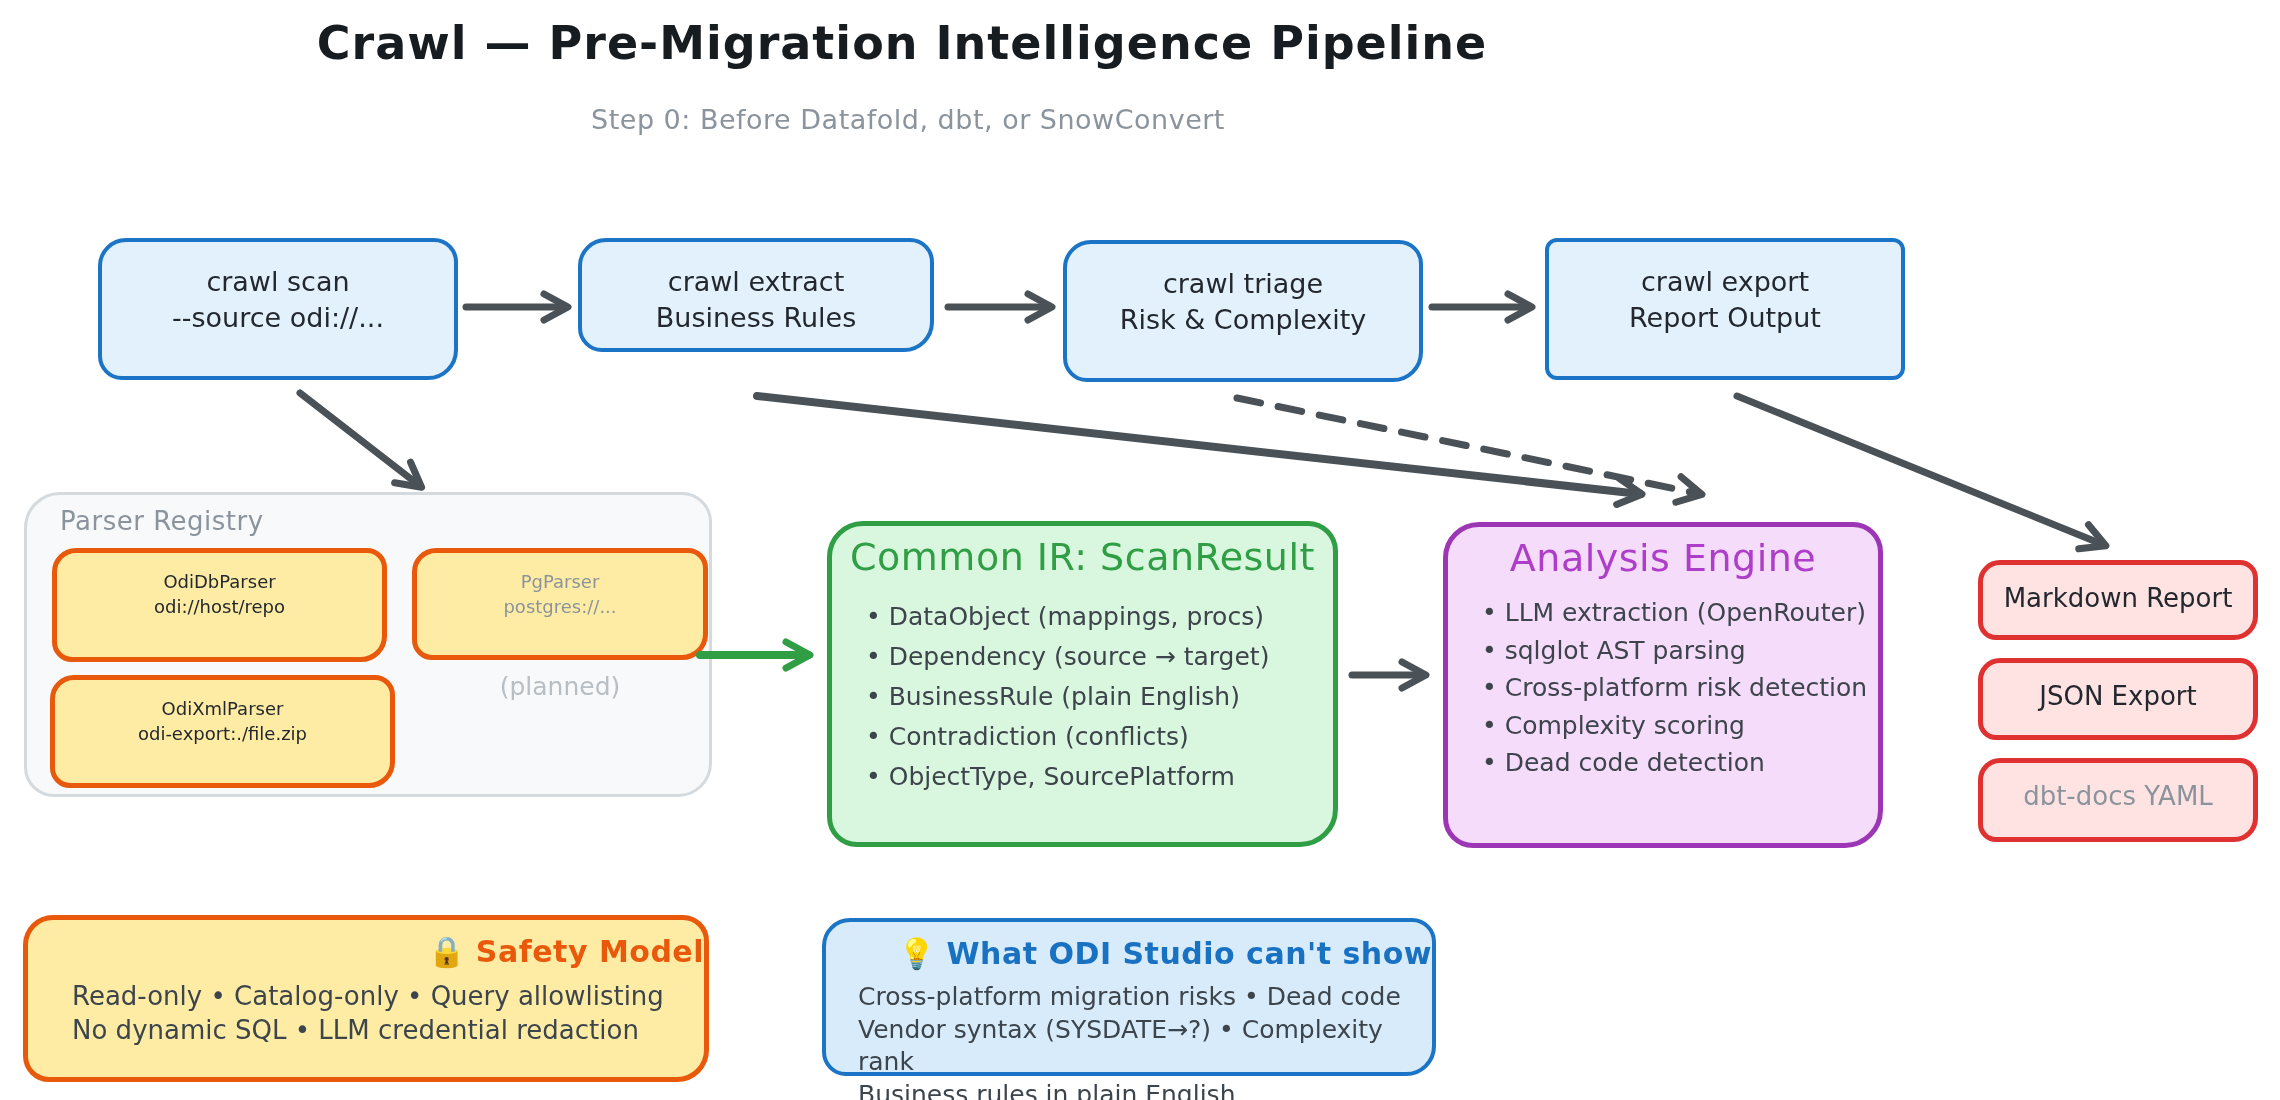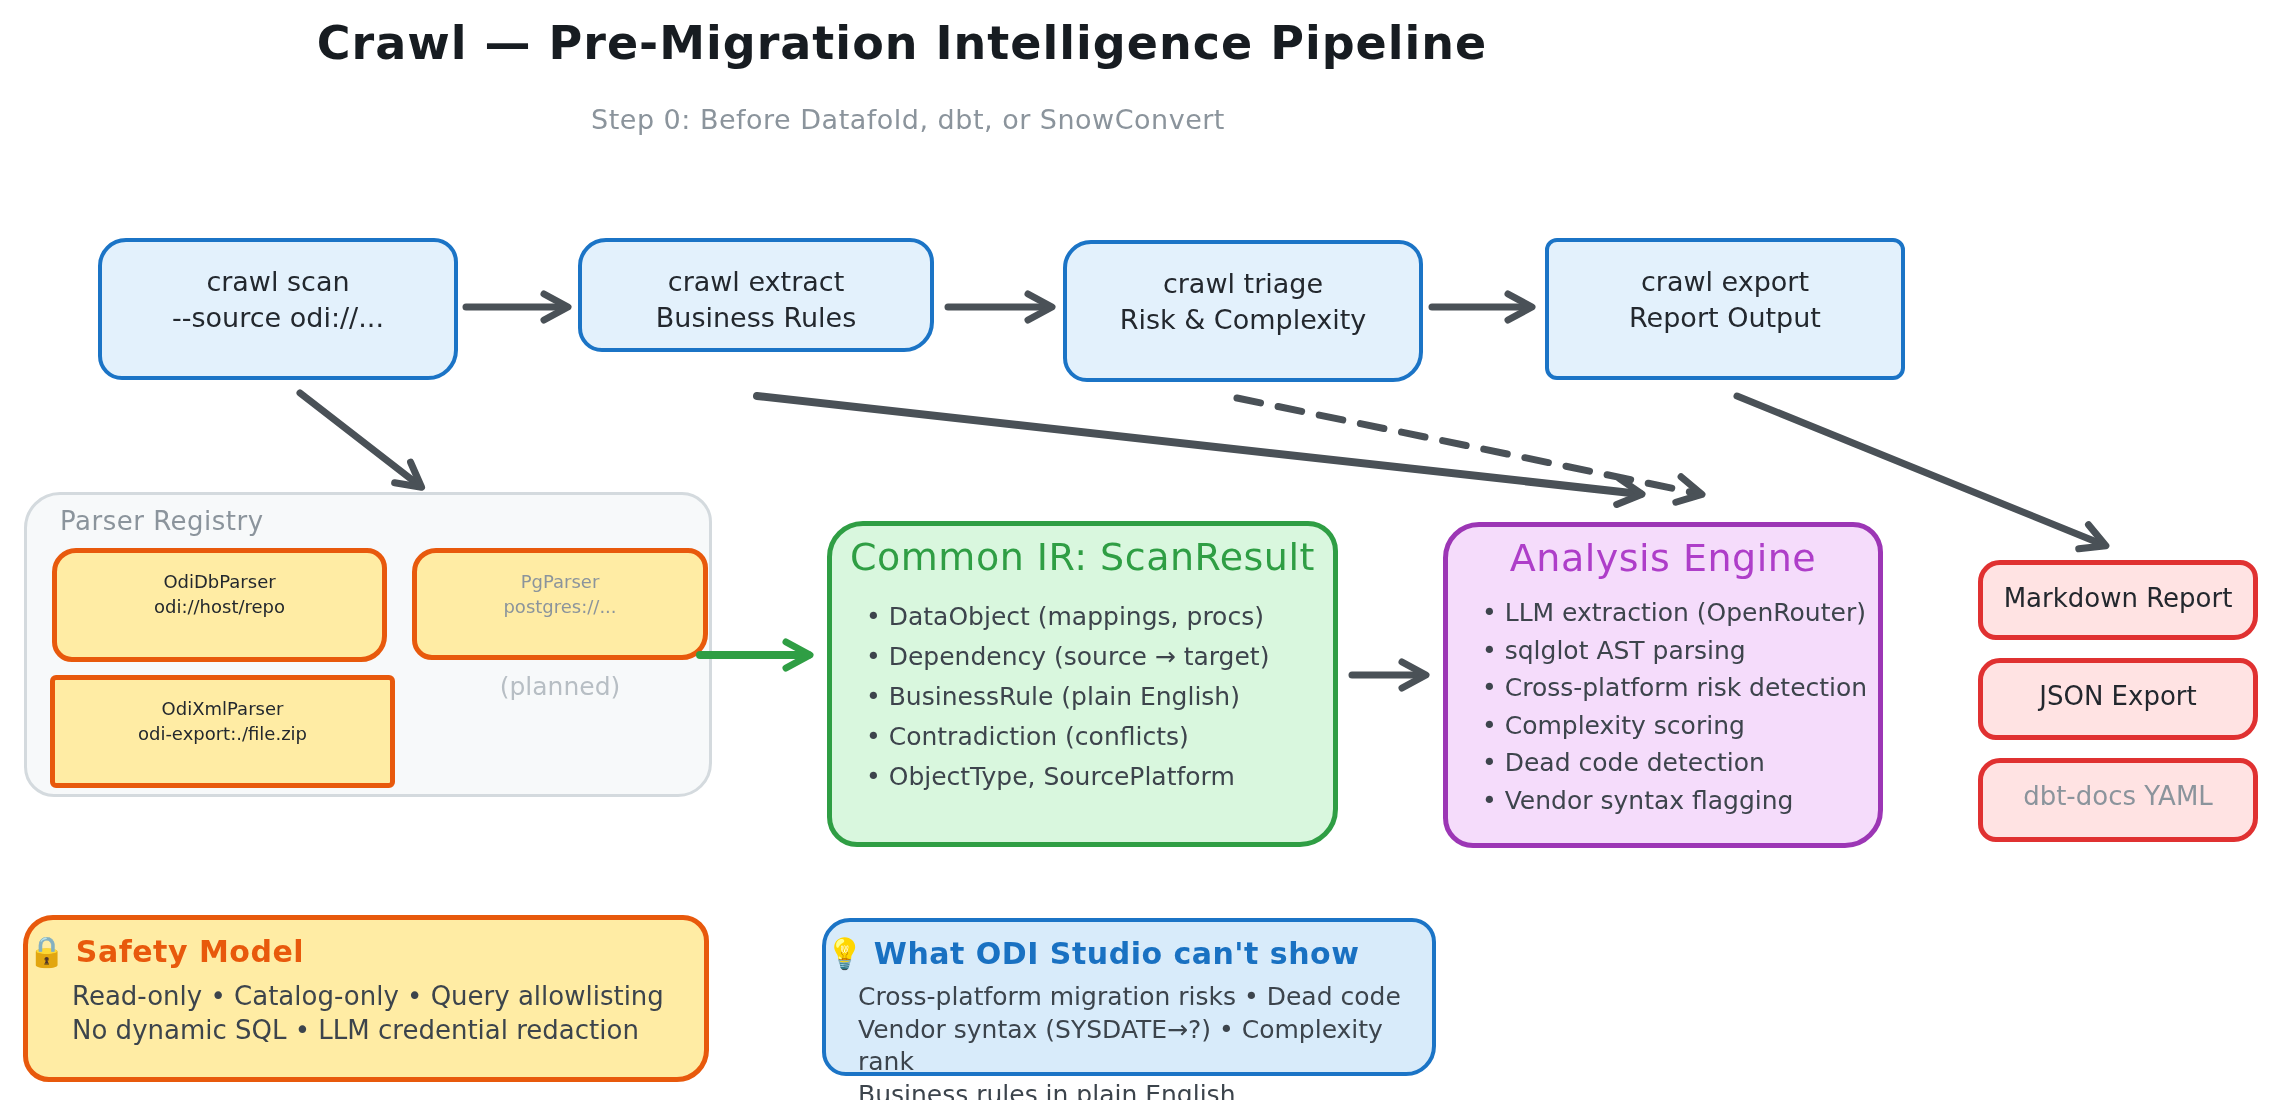--- a/index.html
+++ b/index.html
@@ -60,21 +60,21 @@
   .safety{
     background:var(--yellow-fill,#ffeca4); border:5px solid var(--orange,#e8590c);
     border-radius:30px 26px 32px 26px;
   }
   .safety .note-title{color:var(--orange,#e8590c);}
   .odinote{
     background:var(--blue-note-fill,#d8ebfa); border:4px solid var(--blue,#1b74c6);
     border-radius:28px 24px 30px 24px;
   }
   .odinote .note-title{color:#1971c2;}
-  .note-title{font-size:30px; font-weight:bold; text-align:left; margin-top:14px; letter-spacing:.5px;}
+  .note-title{font-size:30px; font-weight:bold; text-align:right; margin-top:14px; letter-spacing:.5px;}
   .note-title .emoji{font-weight:normal; margin-right:10px;}
   .note-body{margin:10px 0 0 0; padding:0 20px 0 44px; font-size:26px; line-height:1.32; color:#3c444c;}
   .odinote .note-body{padding-left:32px; font-size:25px; line-height:1.3;}
 
   svg.arrows{position:absolute; left:0; top:0; pointer-events:none; z-index:5;}
 </style>
 </head>
 <body>
 
 <div class="canvas">
@@ -106,21 +106,21 @@
     <div>OdiDbParser</div>
     <div>odi://host/repo</div>
   </div>
 
   <div class="abs node parser muted" style="left:412px; top:548px; width:296px; height:112px;">
     <div>PgParser</div>
     <div>postgres://...</div>
   </div>
   <div class="abs planned" style="left:412px; top:672px; width:296px;">(planned)</div>
 
-  <div class="abs node parser" style="left:50px; top:675px; width:345px; height:113px;border-radius:6px;">
+  <div class="abs node parser" style="left:50px; top:675px; width:345px; height:113px;">
     <div>OdiXmlParser</div>
     <div>odi-export:./file.zip</div>
   </div>
 
   <div class="abs node bigbox irbox" style="left:827px; top:521px; width:511px; height:326px;">
     <div class="boxtitle">Common IR: ScanResult</div>
     <ul class="bullets">
       <li>DataObject (mappings, procs)</li>
       <li>Dependency (source → target)</li>
       <li>BusinessRule (plain English)</li>
@@ -130,21 +130,20 @@
   </div>
 
   <div class="abs node bigbox engine" style="left:1443px; top:522px; width:440px; height:326px;">
     <div class="boxtitle">Analysis Engine</div>
     <ul class="bullets" style="margin-top:14px; line-height:1.5;">
       <li>LLM extraction (OpenRouter)</li>
       <li>sqlglot AST parsing</li>
       <li>Cross-platform risk detection</li>
       <li>Complexity scoring</li>
       <li>Dead code detection</li>
-      <li>Vendor syntax flagging</li>
     </ul>
   </div>
 
   <div class="abs node output" style="left:1978px; top:560px; width:280px; height:80px;">Markdown Report</div>
   <div class="abs node output" style="left:1978px; top:658px; width:280px; height:82px;">JSON Export</div>
   <div class="abs node output muted" style="left:1978px; top:758px; width:280px; height:84px;">dbt-docs YAML</div>
 
   <div class="abs node safety" style="left:23px; top:915px; width:686px; height:167px;">
     <div class="note-title">
       <span class="emoji">🔒</span><span>Safety Model</span>

